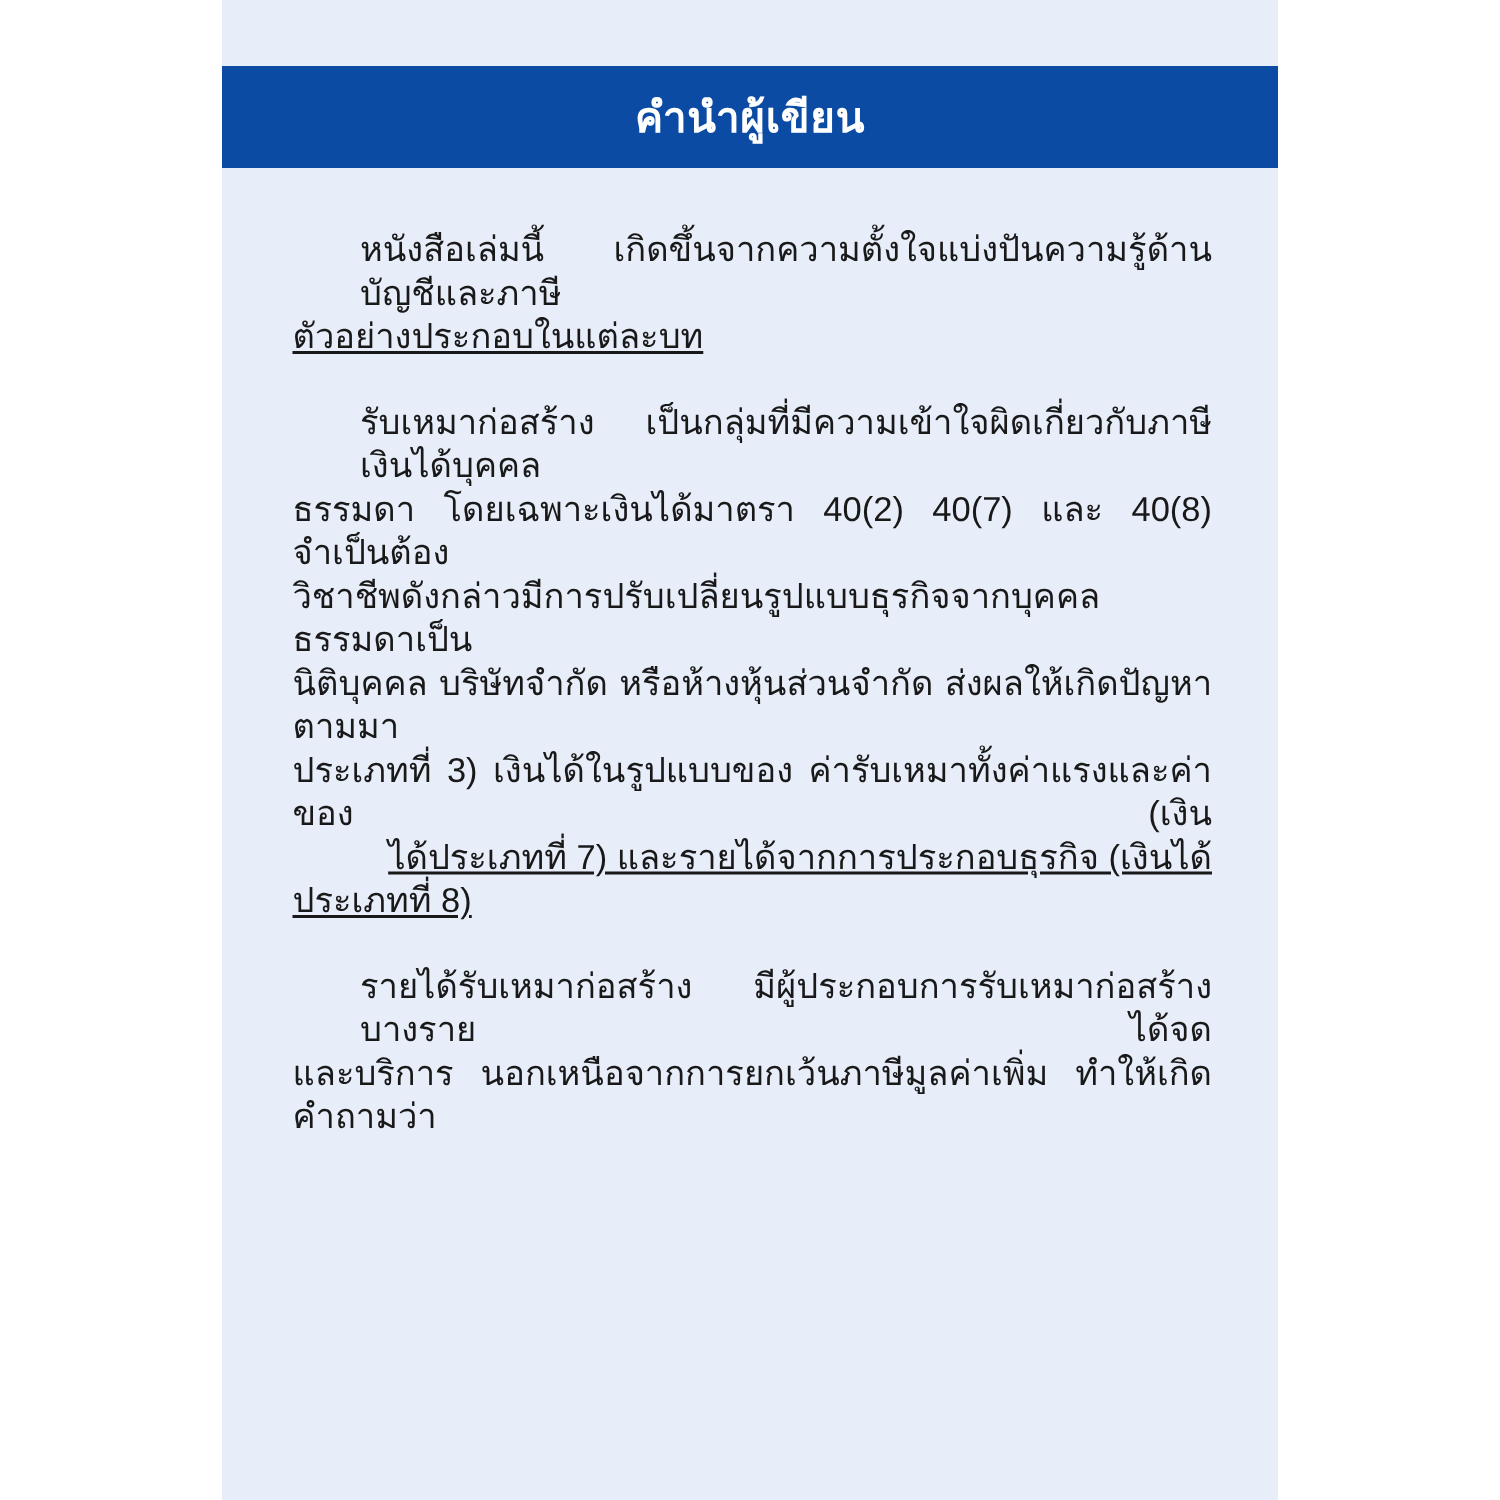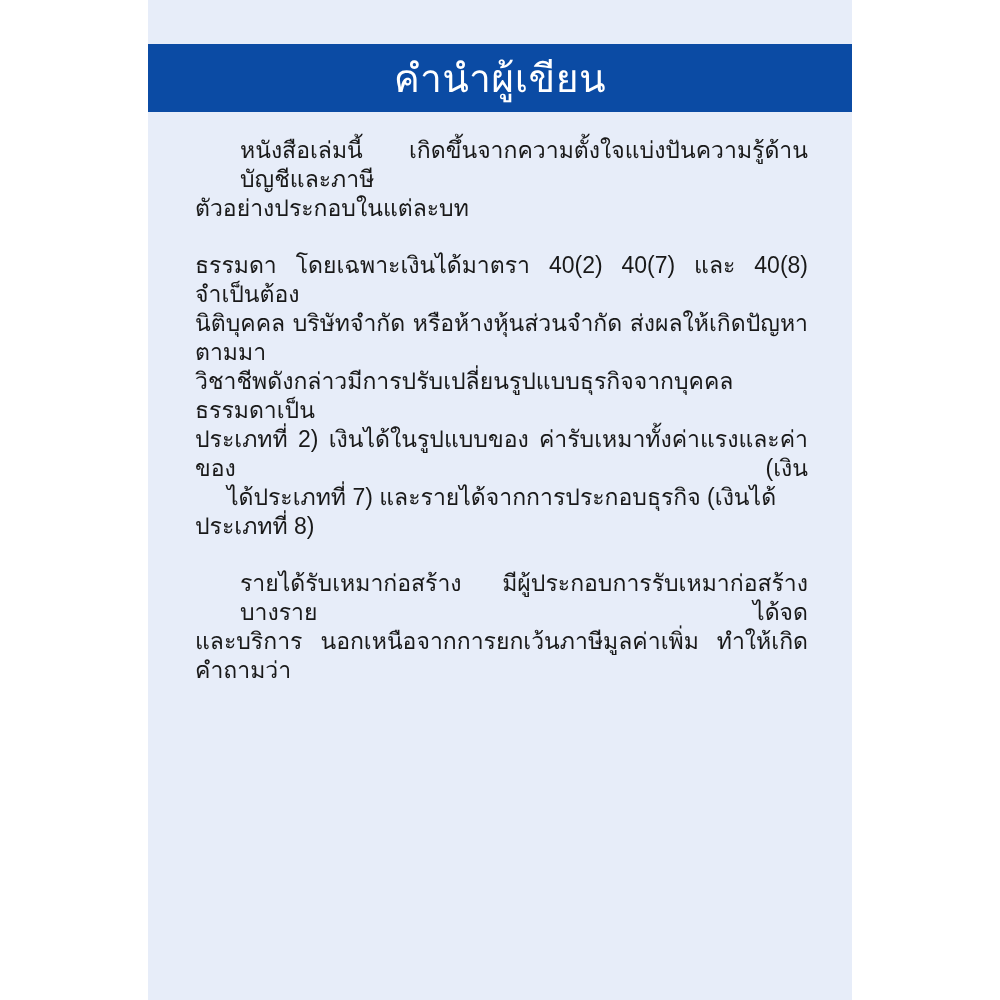--- a/index.html
+++ b/index.html
@@ -30,75 +30,77 @@
     width: 704px;
     height: 68px;
     background: var(--header_bg, #0b4ba4);
     display: flex;
     align-items: center;
     justify-content: center;
   }
   .header-bar h1 {
     margin: 0;
     color: var(--title_color, #ffffff);
-    font-size: 39px;
-    font-weight: normal;
+    font-size: 28px;
+    font-weight: bold;
     letter-spacing: 0.5px;
   }
   .content {
     position: absolute;
     left: 0;
     top: 112px;
     width: 704px;
     box-sizing: border-box;
     padding: 24px 44px 0 47px;
     color: var(--text_color, #191919);
     font-size: 23px;
     line-height: 29px;
   }
   .para {
-    margin: 0 0 28px 0;
+    margin: 16px 0 28px 0;
     padding: 0;
   }
   .line {
     min-height: 29px;
     text-align: justify;
     text-align-last: justify;
     white-space: normal;
   }
   .line.first {
     padding-left: 45px;
   }
   .line.last {
-    text-align: center;
+    text-align: right;
     text-align-last: left;
+    text-decoration: underline;
   }
 </style>
 </head>
 <body>
 
 <div class="page">
   <div class="card">
 
     <div class="header-bar">
       <h1>คำนำผู้เขียน</h1>
     </div>
 
     <div class="content">
 
       <div class="para">
         <div class="line first">หนังสือเล่มนี้ เกิดขึ้นจากความตั้งใจแบ่งปันความรู้ด้านบัญชีและภาษี</div>
         <div class="line last">ตัวอย่างประกอบในแต่ละบท</div>
       </div>
 
       <div class="para">
+        <div class="line first">รับเหมาก่อสร้าง เป็นกลุ่มที่มีความเข้าใจผิดเกี่ยวกับภาษีเงินได้บุคคล</div>
         <div class="line">ธรรมดา โดยเฉพาะเงินได้มาตรา 40(2) 40(7) และ 40(8) จำเป็นต้อง</div>
+        <div class="line">วิชาชีพดังกล่าวมีการปรับเปลี่ยนรูปแบบธุรกิจจากบุคคลธรรมดาเป็น</div>
         <div class="line">นิติบุคคล บริษัทจำกัด หรือห้างหุ้นส่วนจำกัด ส่งผลให้เกิดปัญหาตามมา</div>
-        <div class="line">วิชาชีพดังกล่าวมีการปรับเปลี่ยนรูปแบบธุรกิจจากบุคคลธรรมดาเป็น</div>
-        <div class="line">ประเภทที่ 2) เงินได้ในรูปแบบของ ค่ารับเหมาทั้งค่าแรงและค่าของ (เงิน</div>
+        <div class="line">ประเภทที่ 3) เงินได้ในรูปแบบของ ค่ารับเหมาทั้งค่าแรงและค่าของ (เงิน</div>
         <div class="line last">ได้ประเภทที่ 7) และรายได้จากการประกอบธุรกิจ (เงินได้ประเภทที่ 8)</div>
       </div>
 
       <div class="para">
         <div class="line first">รายได้รับเหมาก่อสร้าง มีผู้ประกอบการรับเหมาก่อสร้างบางราย ได้จด</div>
         <div class="line">และบริการ นอกเหนือจากการยกเว้นภาษีมูลค่าเพิ่ม ทำให้เกิดคำถามว่า</div>
 
       </div>
 
     </div>

